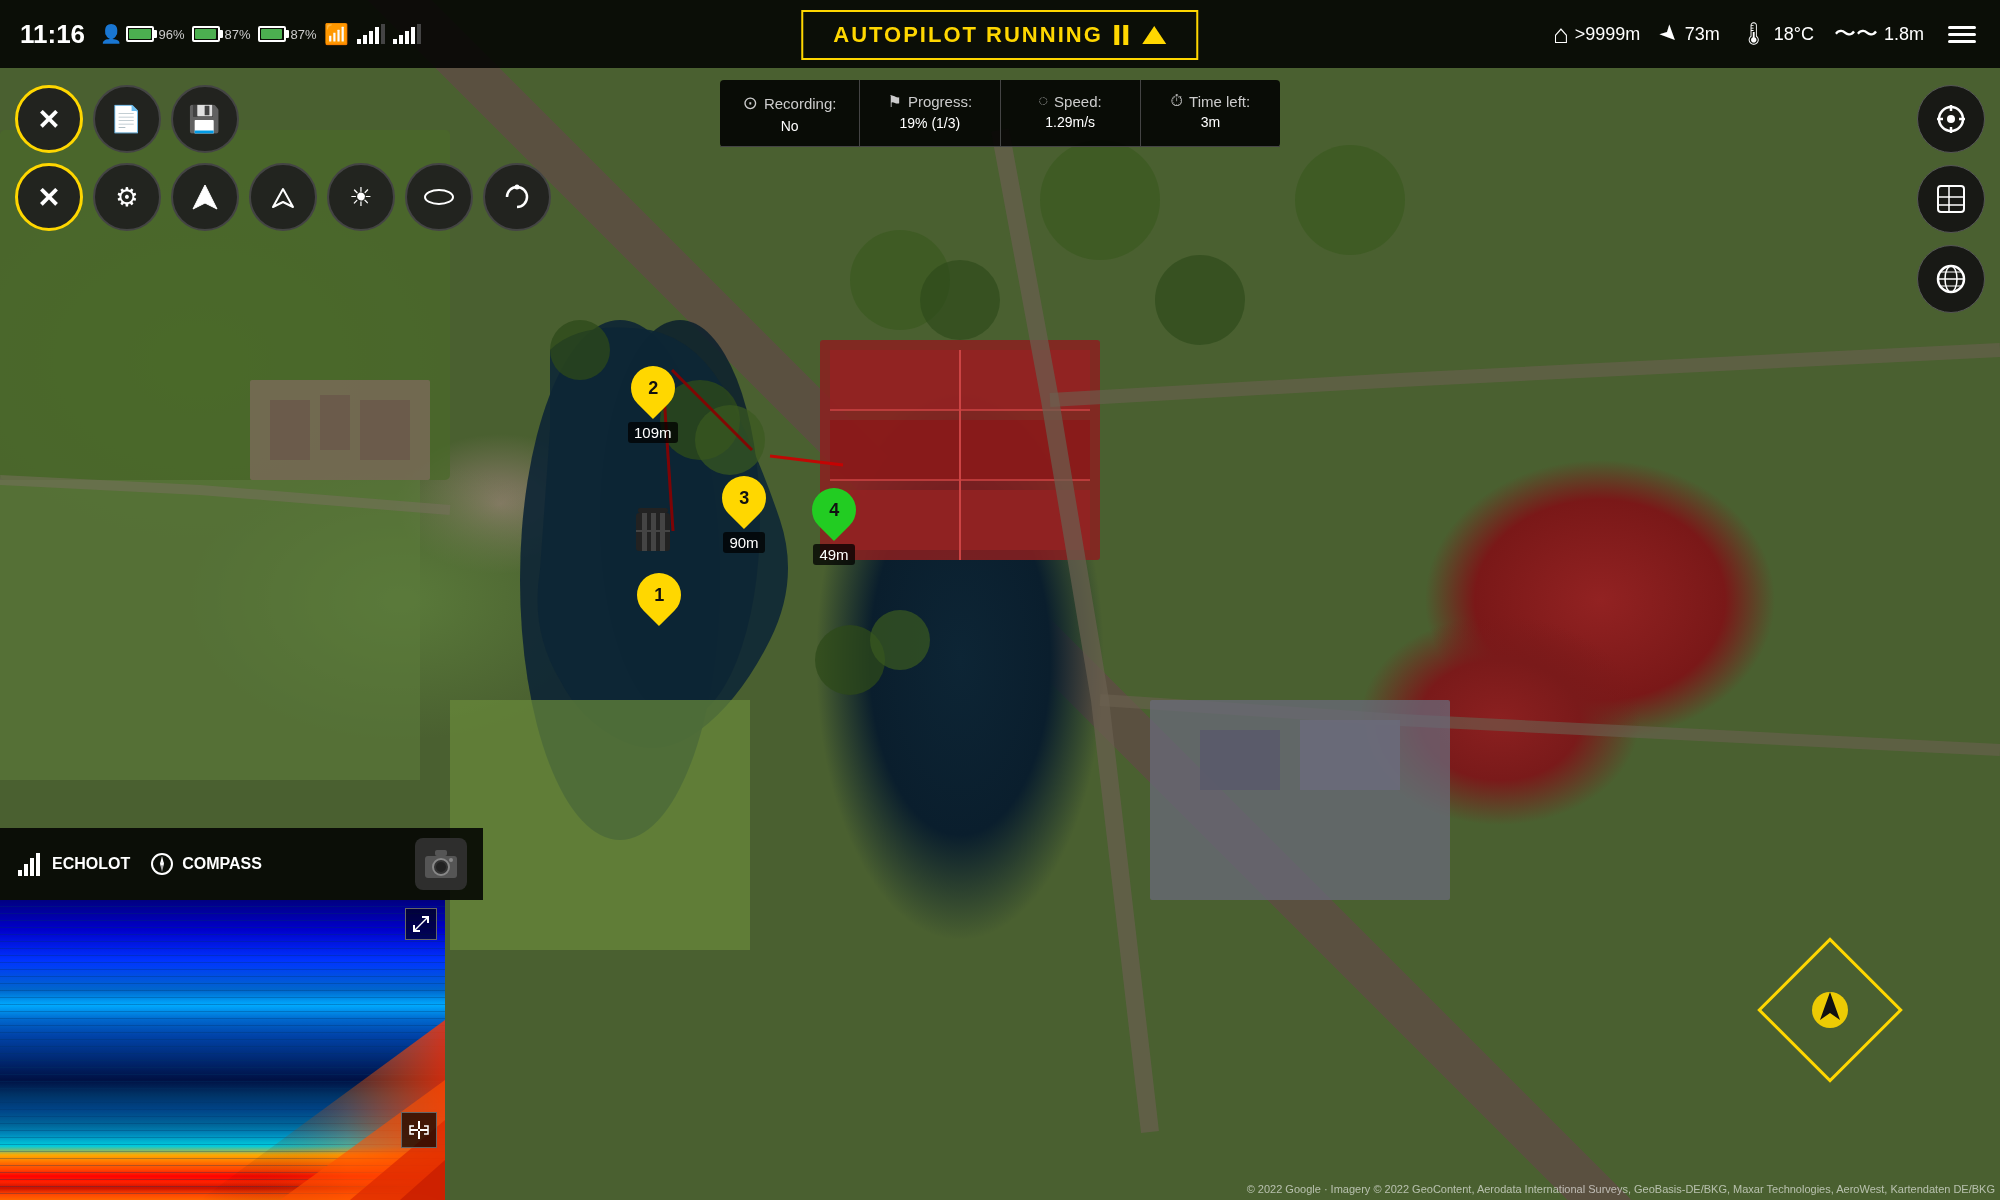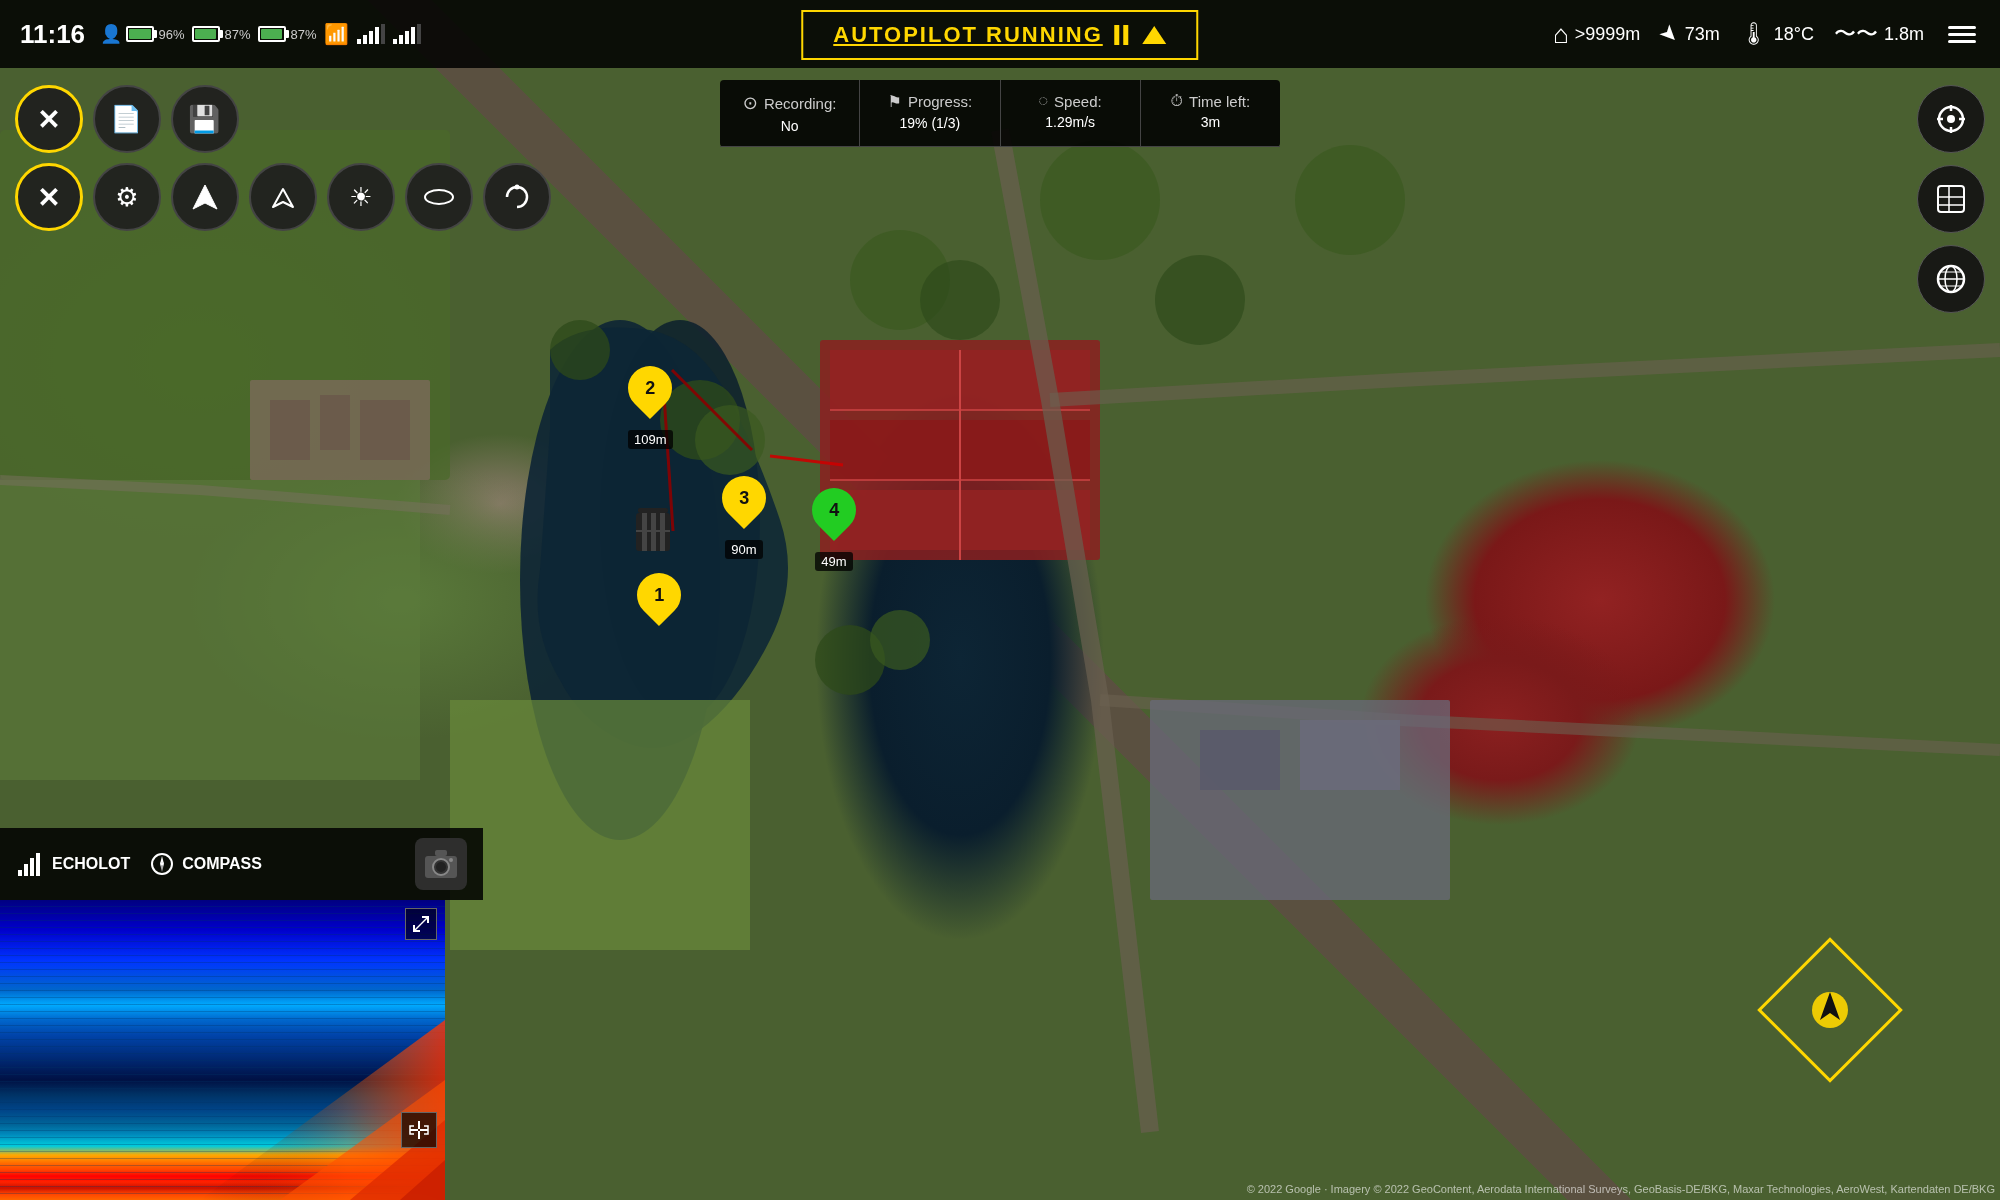--- a/index.html
+++ b/index.html
@@ -494,24 +494,24 @@
       font-weight: bold;
       color: #111;
     }
 
     .marker-yellow { background: #FFD700; }
     .marker-green { background: #22cc22; }
 
     .marker-label {
       background: rgba(0,0,0,0.75);
       color: white;
-      font-size: 13px;
+      font-size: 15px;
       padding: 2px 6px;
       border-radius: 3px;
-      margin-top: 20px;
+      margin-top: 12px;
       white-space: nowrap;
     }
 
     
     #drone-indicator {
       position: absolute;
       bottom: 100px;
       right: 80px;
       z-index: 150;
     }
@@ -632,21 +632,21 @@
 
     <div class="signal-bars">
       <div class="signal-bar sig-bar-1"></div>
       <div class="signal-bar sig-bar-2"></div>
       <div class="signal-bar sig-bar-3"></div>
       <div class="signal-bar sig-bar-4"></div>
       <div class="signal-bar sig-bar-5" style="background:#444;"></div>
     </div>
   </div>
 
-  <button id="autopilot-btn" style="position: absolute; top: 10px; left: 50%; transform: translateX(-50%); text-decoration: underline;">
+  <button id="autopilot-btn" style="position: absolute; top: 10px; left: 50%; transform: translateX(-50%);">
     <span>AUTOPILOT RUNNING</span>
     <div id="autopilot-pause">
       <div class="pause-bar"></div>
       <div class="pause-bar"></div>
     </div>
     <div style="width:0;height:0;border-left:12px solid transparent;border-right:12px solid transparent;border-bottom:18px solid #FFD700;border-top:0;"></div>
   </button>
 
   <div id="right-status">
     <div class="right-stat">

